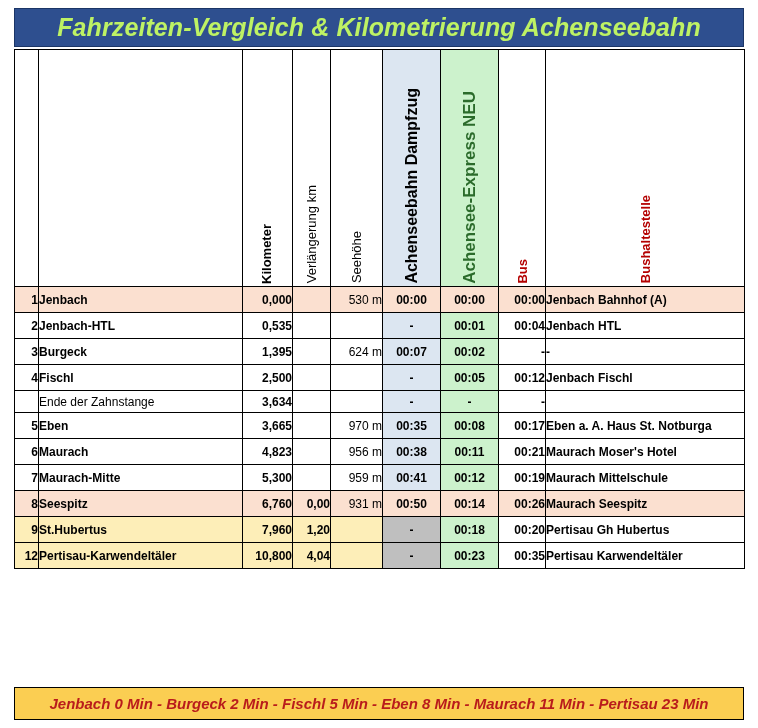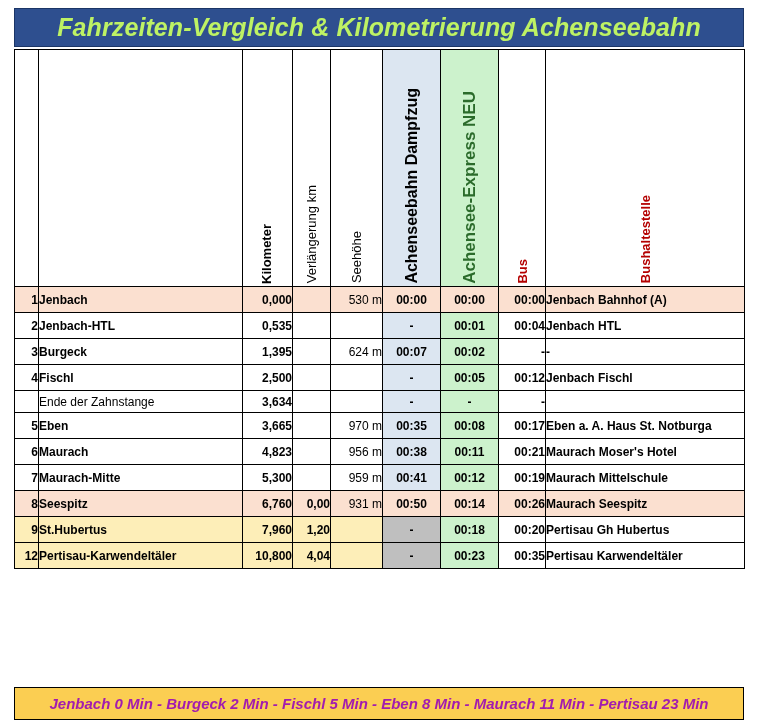--- a/index.html
+++ b/index.html
@@ -195,21 +195,21 @@
     border: 1px solid #000000;
     box-sizing: border-box;
     display: flex;
     align-items: center;
     justify-content: center;
   }
   #footer .footer-text {
     font-size: 15px;
     font-weight: bold;
     font-style: italic;
-    color: #a21caf;
+    color: #b91c1c;
     white-space: nowrap;
   }
 </style>
 </head>
 <body>
 
 <div id="page">
 
   <div id="title-bar">
     <span class="title-text">Fahrzeiten-Vergleich &amp; Kilometrierung Achenseebahn</span>

